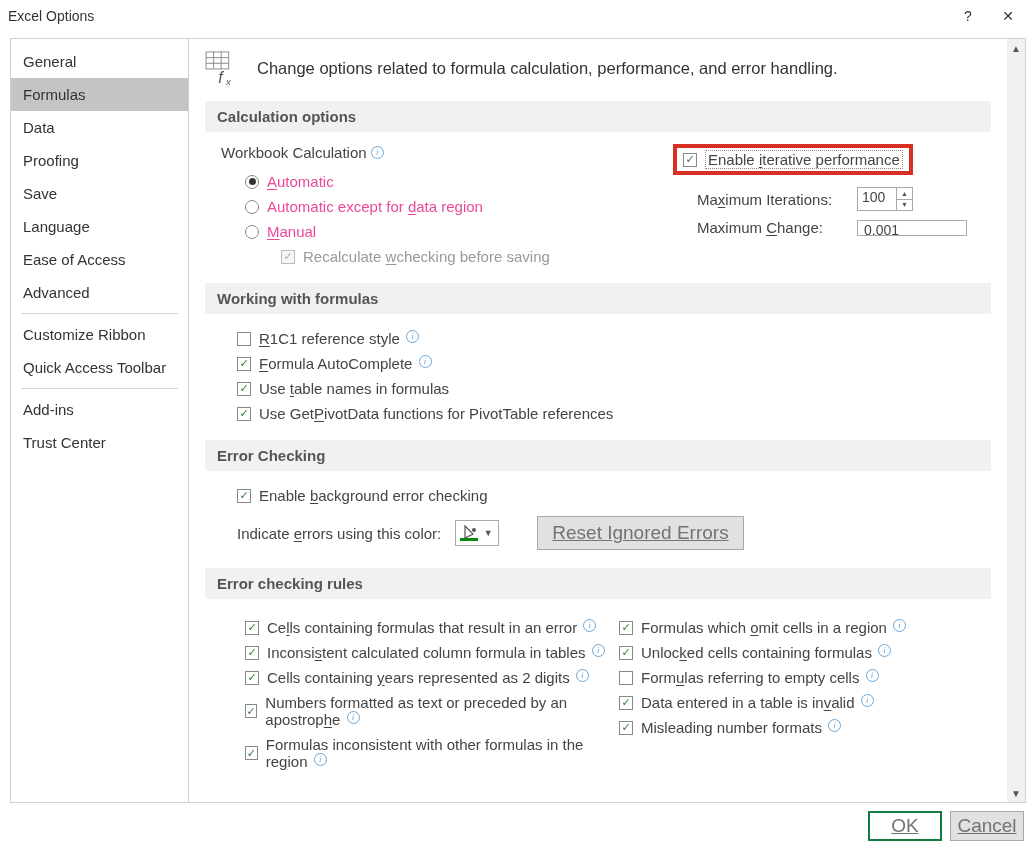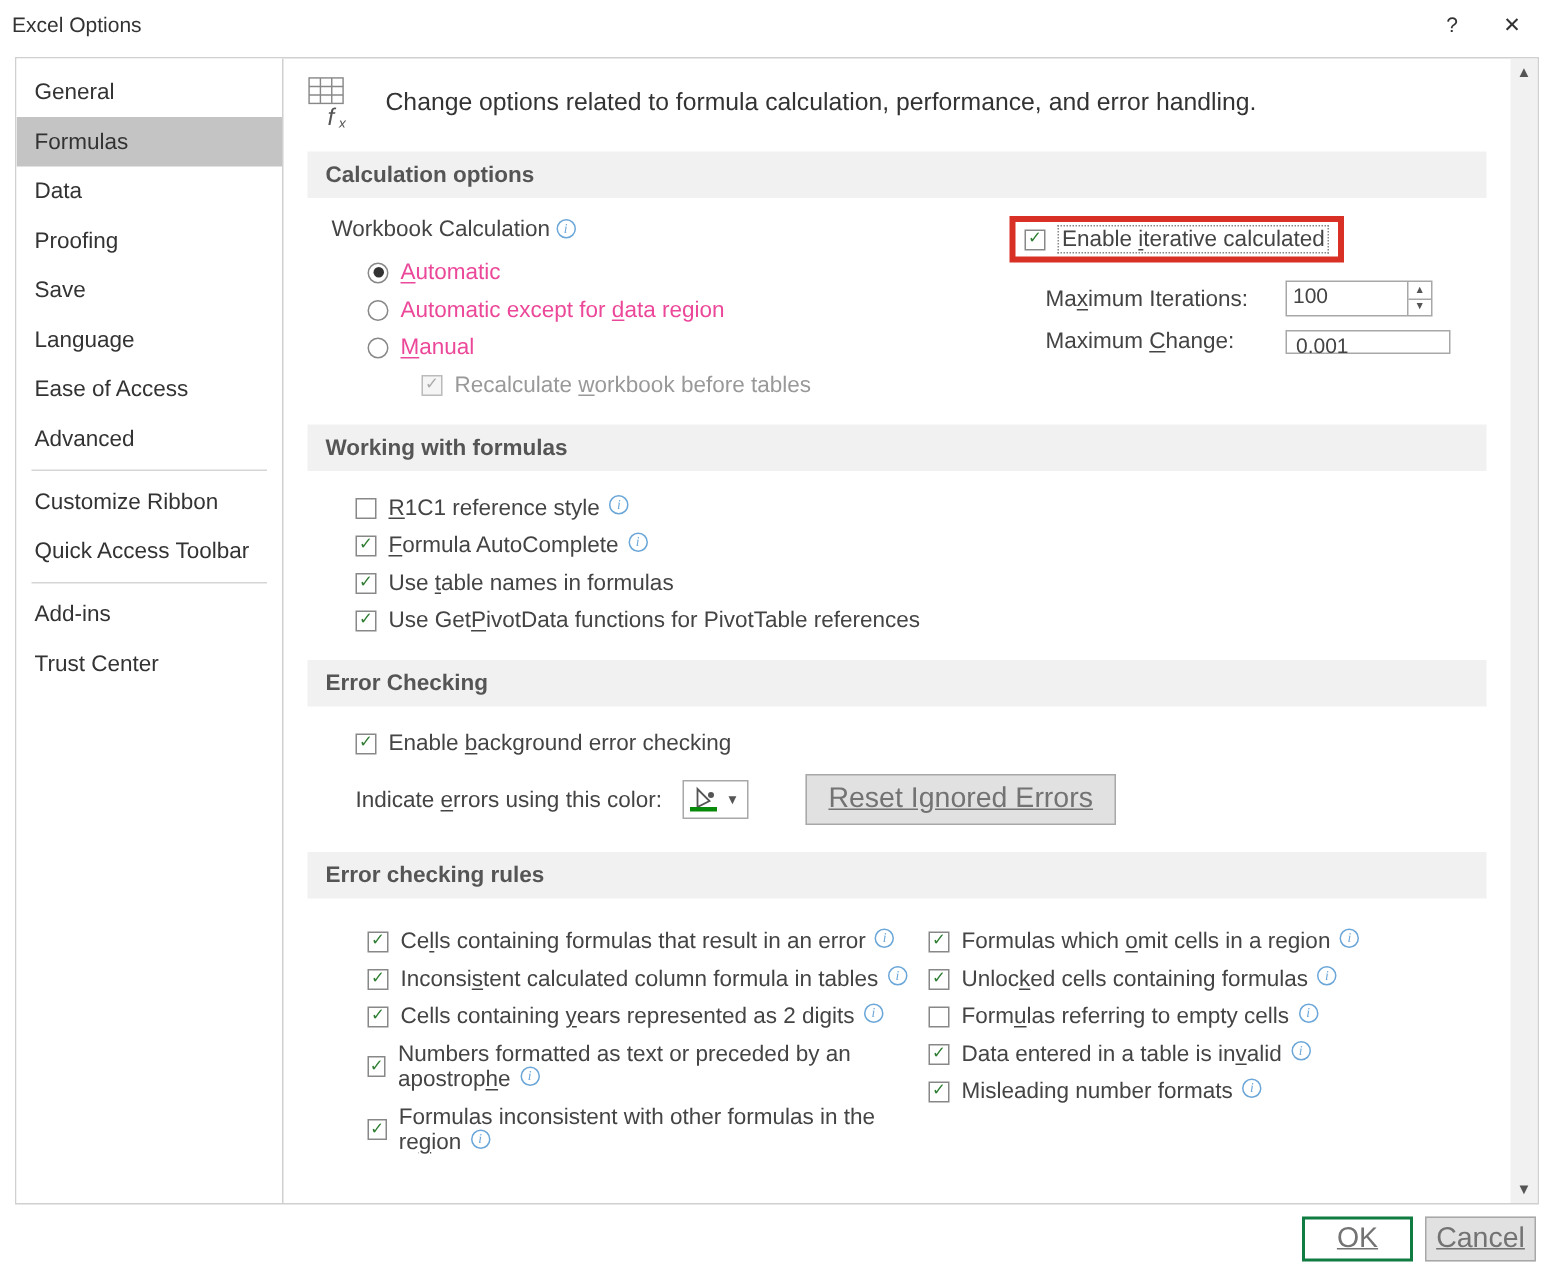--- a/index.html
+++ b/index.html
@@ -170,21 +170,21 @@
     .highlight-box{
       border: 4px solid #d93025;
       padding: 2px 6px;
       display:inline-flex;align-items:center;gap:8px;
     }
     .kv-row{
       display:flex;align-items:center;gap:10px;padding:4px 0 4px 24px;font-size:15px;
     }
     .kv-row .lbl{ display:inline-block; }
     .spin-input{
-      width:98px;height:24px;border:1px solid #a8a8a8;padding:1px 4px;font-size:14px;background:#fff;
+      width:56px;height:24px;border:1px solid #a8a8a8;padding:1px 4px;font-size:14px;background:#fff;
       position:relative;
     }
     .spin-btns{
       position:absolute;right:0;top:0;bottom:0;width:16px;border-left:1px solid #a8a8a8;display:flex;flex-direction:column;
     }
     .spin-btn{flex:1;display:flex;align-items:center;justify-content:center;font-size:7px;color:#555;border-bottom:1px solid #a8a8a8;}
     .spin-btn:last-child{border-bottom:none;}
     .text-input{
       width:110px;height:16px;border:1px solid #a8a8a8;padding:1px 6px;font-size:14px;background:#fff;
     }
@@ -280,28 +280,28 @@
             <div class="radio-row">
               <span class="radio"></span>
               <span><span>Automatic except for </span><span class="u">d</span><span>ata region</span></span>
             </div>
             <div class="radio-row">
               <span class="radio"></span>
               <span><span class="u">M</span>anual</span>
             </div>
             <div class="sub-check-row">
               <span class="check disabled checked"></span>
-              <span><span>Recalculate </span><span class="u">w</span><span>orkbook before tables</span></span>
+              <span><span>Recalculate </span><span class="u">w</span><span>checking before saving</span></span>
             </div>
           </div>
           <div class="calc-right">
             <div style="margin-bottom:8px;">
               <span class="highlight-box">
                 <span class="check checked"></span>
-                <span style="border:1px dotted #888;padding:0 2px;"><span>Enable </span><span class="u">i</span><span>terative calculated</span></span>
+                <span style="border:1px dotted #888;padding:0 2px;"><span>Enable </span><span class="u">i</span><span>terative performance</span></span>
               </span>
             </div>
             <div class="kv-row">
               <span class="lbl" style="width:150px;"><span>Ma</span><span class="u">x</span><span>imum Iterations:</span></span>
               <span class="spin-input">
                 <span>100</span>
                 <span class="spin-btns">
                   <span class="spin-btn">▲</span>
                   <span class="spin-btn">▼</span>
                 </span>

